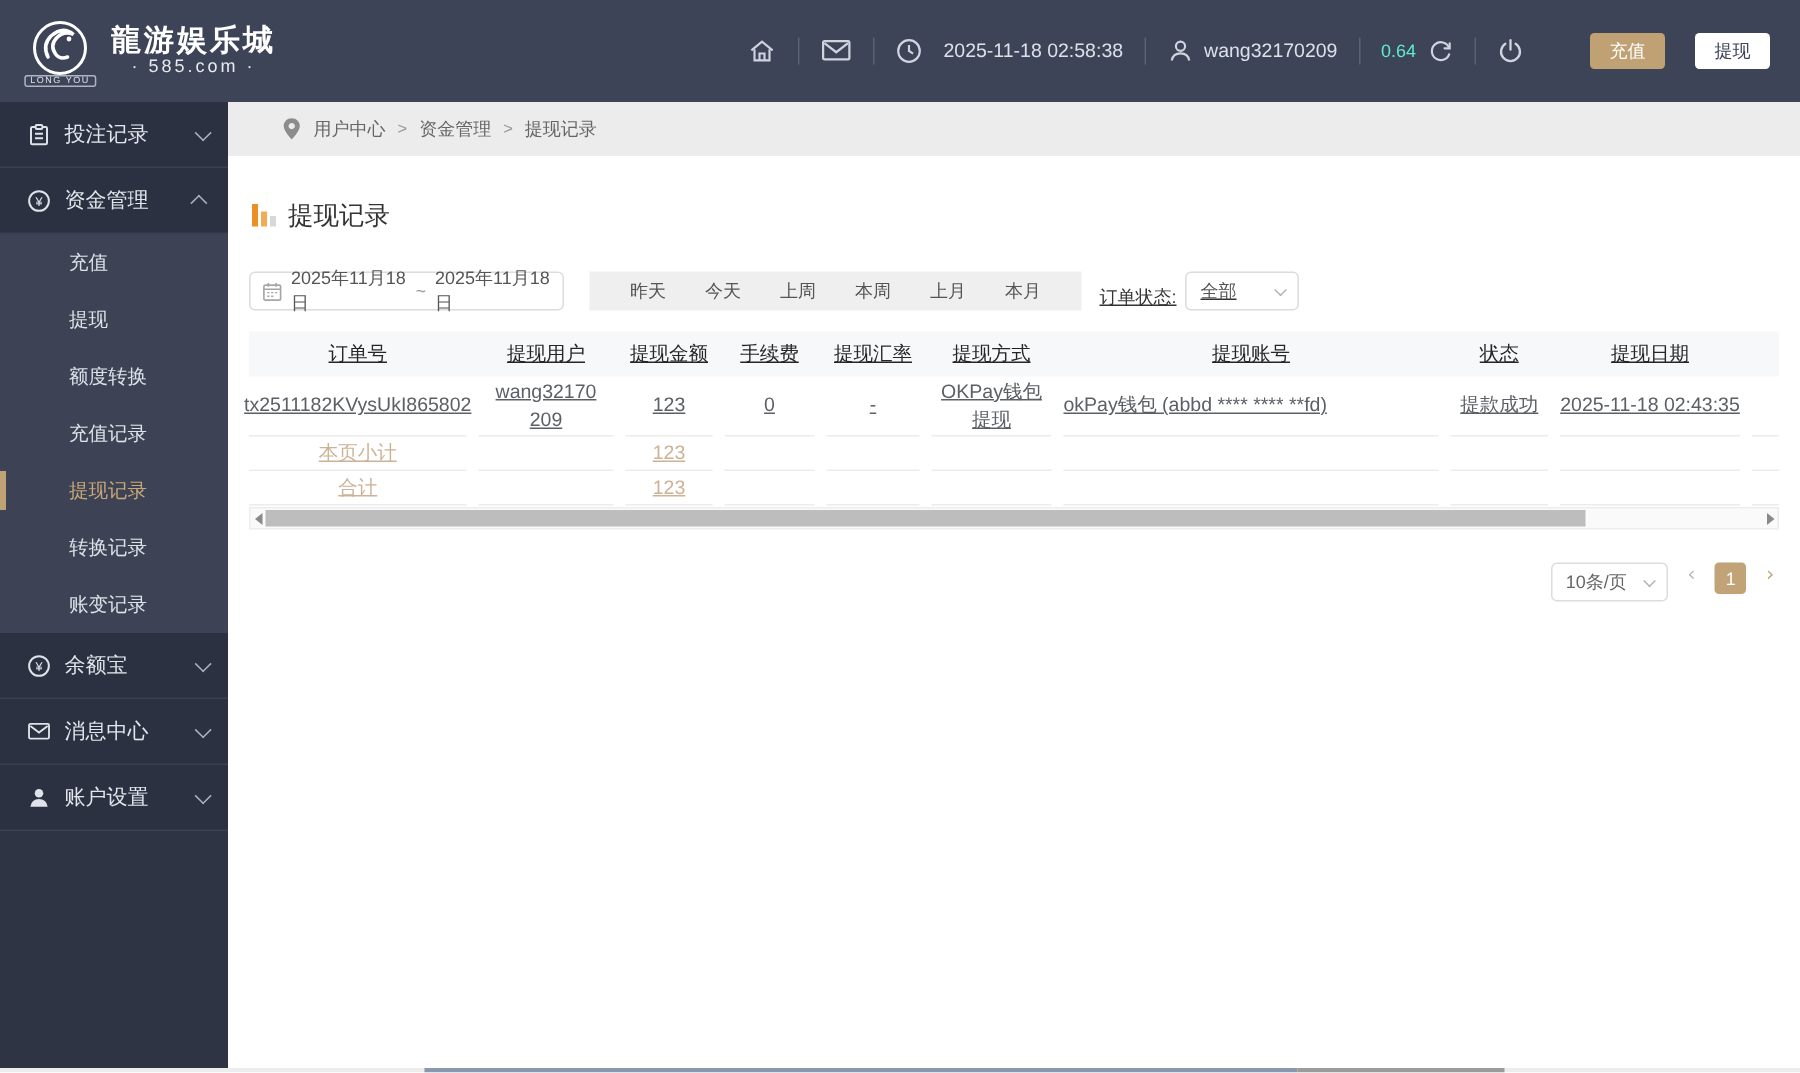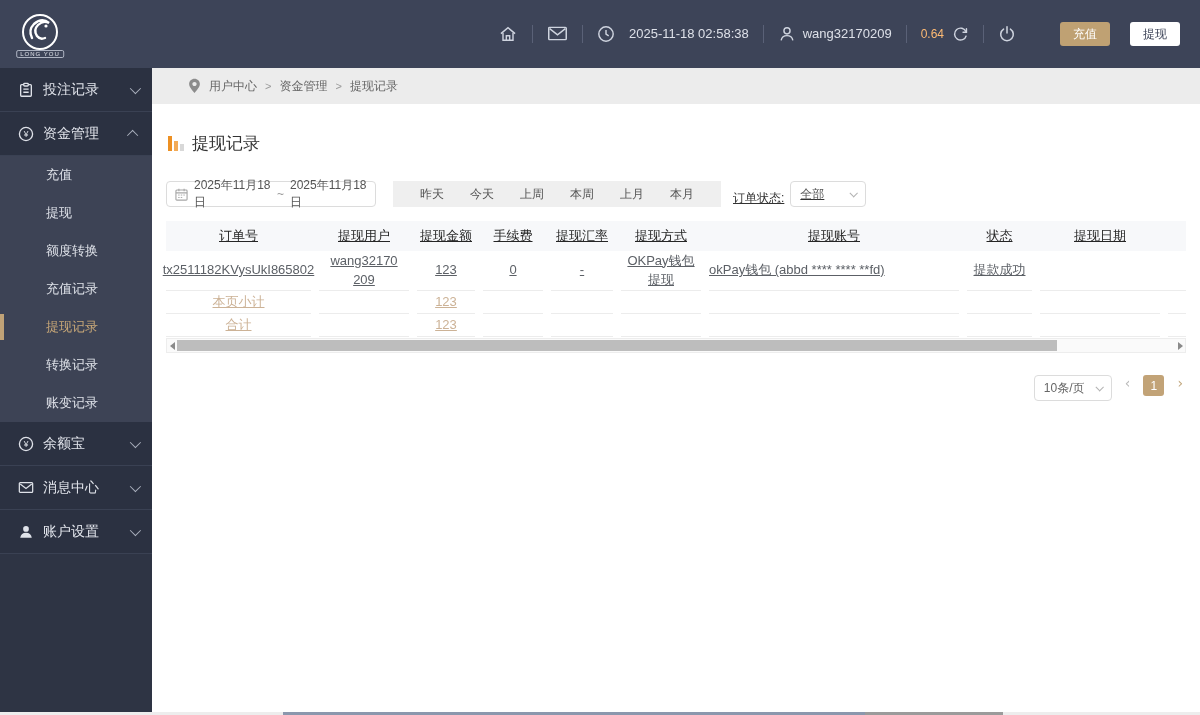--- a/index.html
+++ b/index.html
@@ -13,21 +13,21 @@
   .logo-badge { position:absolute; bottom:2px; left:50%; transform:translateX(-50%); font-size:6px; letter-spacing:1px; color:#dfe2ea; border:1px solid #aeb4c2; padding:0 3px; border-radius:2px; white-space:nowrap; background:#3d4458; }
   .logo-texts { display:flex; flex-direction:column; align-items:center; line-height:1.1; }
   .logo-name { font-size:20px; font-weight:bold; letter-spacing:2px; font-family:"Liberation Serif","DejaVu Serif",serif; }
   .logo-domain { font-size:12px; letter-spacing:2px; color:#e8eaf0; }
   .topbar-right { margin-left:auto; display:flex; align-items:center; gap:14px; color:#cfd4df; }
   .tb-sep { width:1px; height:18px; background:#5a6177; }
   .tb-icon { display:flex; align-items:center; cursor:pointer; }
   .tb-text { font-size:13px; color:#dde0e8; }
   .tb-user { display:flex; align-items:center; gap:7px; }
   .tb-balance { display:flex; align-items:center; gap:8px; }
-  .balance-num { font-size:12px; color:#fdba74;text-align:center; }
+  .balance-num { font-size:12px; color:#5eead4;text-align:center; }
   .tb-btn { font-size:12px; padding:5px 13px; border-radius:3px; cursor:pointer; line-height:1.2; }
   .btn-recharge { background:#bfa173; color:#fff; }
   .btn-withdraw { background:#fff; color:#3d4458; margin-left:6px; }
 
   
   .layout { display:flex; height:644px; }
   .sidebar { width:152px; background:#2e3444; flex-shrink:0; color:#e2e5ec; }
   .side-group { height:44px; display:flex; align-items:center; padding:0 14px 0 18px; background:#2b3141; border-bottom:1px solid #3a4153; font-size:14px; cursor:pointer; gap:9px; }
   .side-group .glabel { flex:1; }
   .side-sub { background:#3d4355; }
@@ -98,20 +98,24 @@
 <div class="topbar">
   <div class="logo">
     <div class="logo-mark">
       <svg width="52" height="52" viewBox="0 0 52 52">
         <circle cx="26" cy="24" r="17" fill="none" stroke="#fff" stroke-width="2"></circle>
         <path d="M18 30 Q14 22 20 16 Q28 9 35 15 Q29 12 24 17 Q19 22 23 28 Q26 32 31 30" fill="none" stroke="#fff" stroke-width="2.4" stroke-linecap="round"></path>
         <circle cx="32" cy="18" r="1.6" fill="#fff"></circle>
       </svg>
       <span class="logo-badge">LONG YOU</span>
     </div>
+    <div class="logo-texts">
+      <span class="logo-name">龍游娱乐城</span>
+      <span class="logo-domain">· 585.com ·</span>
+    </div>
   </div>
 
   <div class="topbar-right">
     <span class="tb-icon">
       <svg width="20" height="20" viewBox="0 0 24 24" fill="none" stroke="#cfd4df" stroke-width="1.7">
         <path d="M3.5 11.5 L12 4.5 L20.5 11.5"></path>
           <path d="M6 10.5 V19.5 H18 V10.5"></path>
           <path d="M10 19.5 V14 H14 V19.5"></path>
       </svg>
     </span>
@@ -320,20 +324,21 @@
         <div class="tbody">
           <div class="trow row-data">
             <div class="cell c1">tx2511182KVysUkI865802</div>
             <div class="cell c2">wang32170209</div>
             <div class="cell c3">123</div>
             <div class="cell c4">0</div>
             <div class="cell c5">-</div>
             <div class="cell c6">OKPay钱包提现</div>
             <div class="cell c7">okPay钱包 (abbd **** **** **fd)</div>
             <div class="cell c8">提款成功</div>
+            <div class="cell c9">2025-11-18 02:43:35</div>
             <div class="cell cf"></div>
           </div>
 
           <div class="trow row-sub">
             <div class="cell c1">本页小计</div>
             <div class="cell c2"></div>
             <div class="cell c3">123</div>
             <div class="cell c4"></div>
             <div class="cell c5"></div>
             <div class="cell c6"></div>

